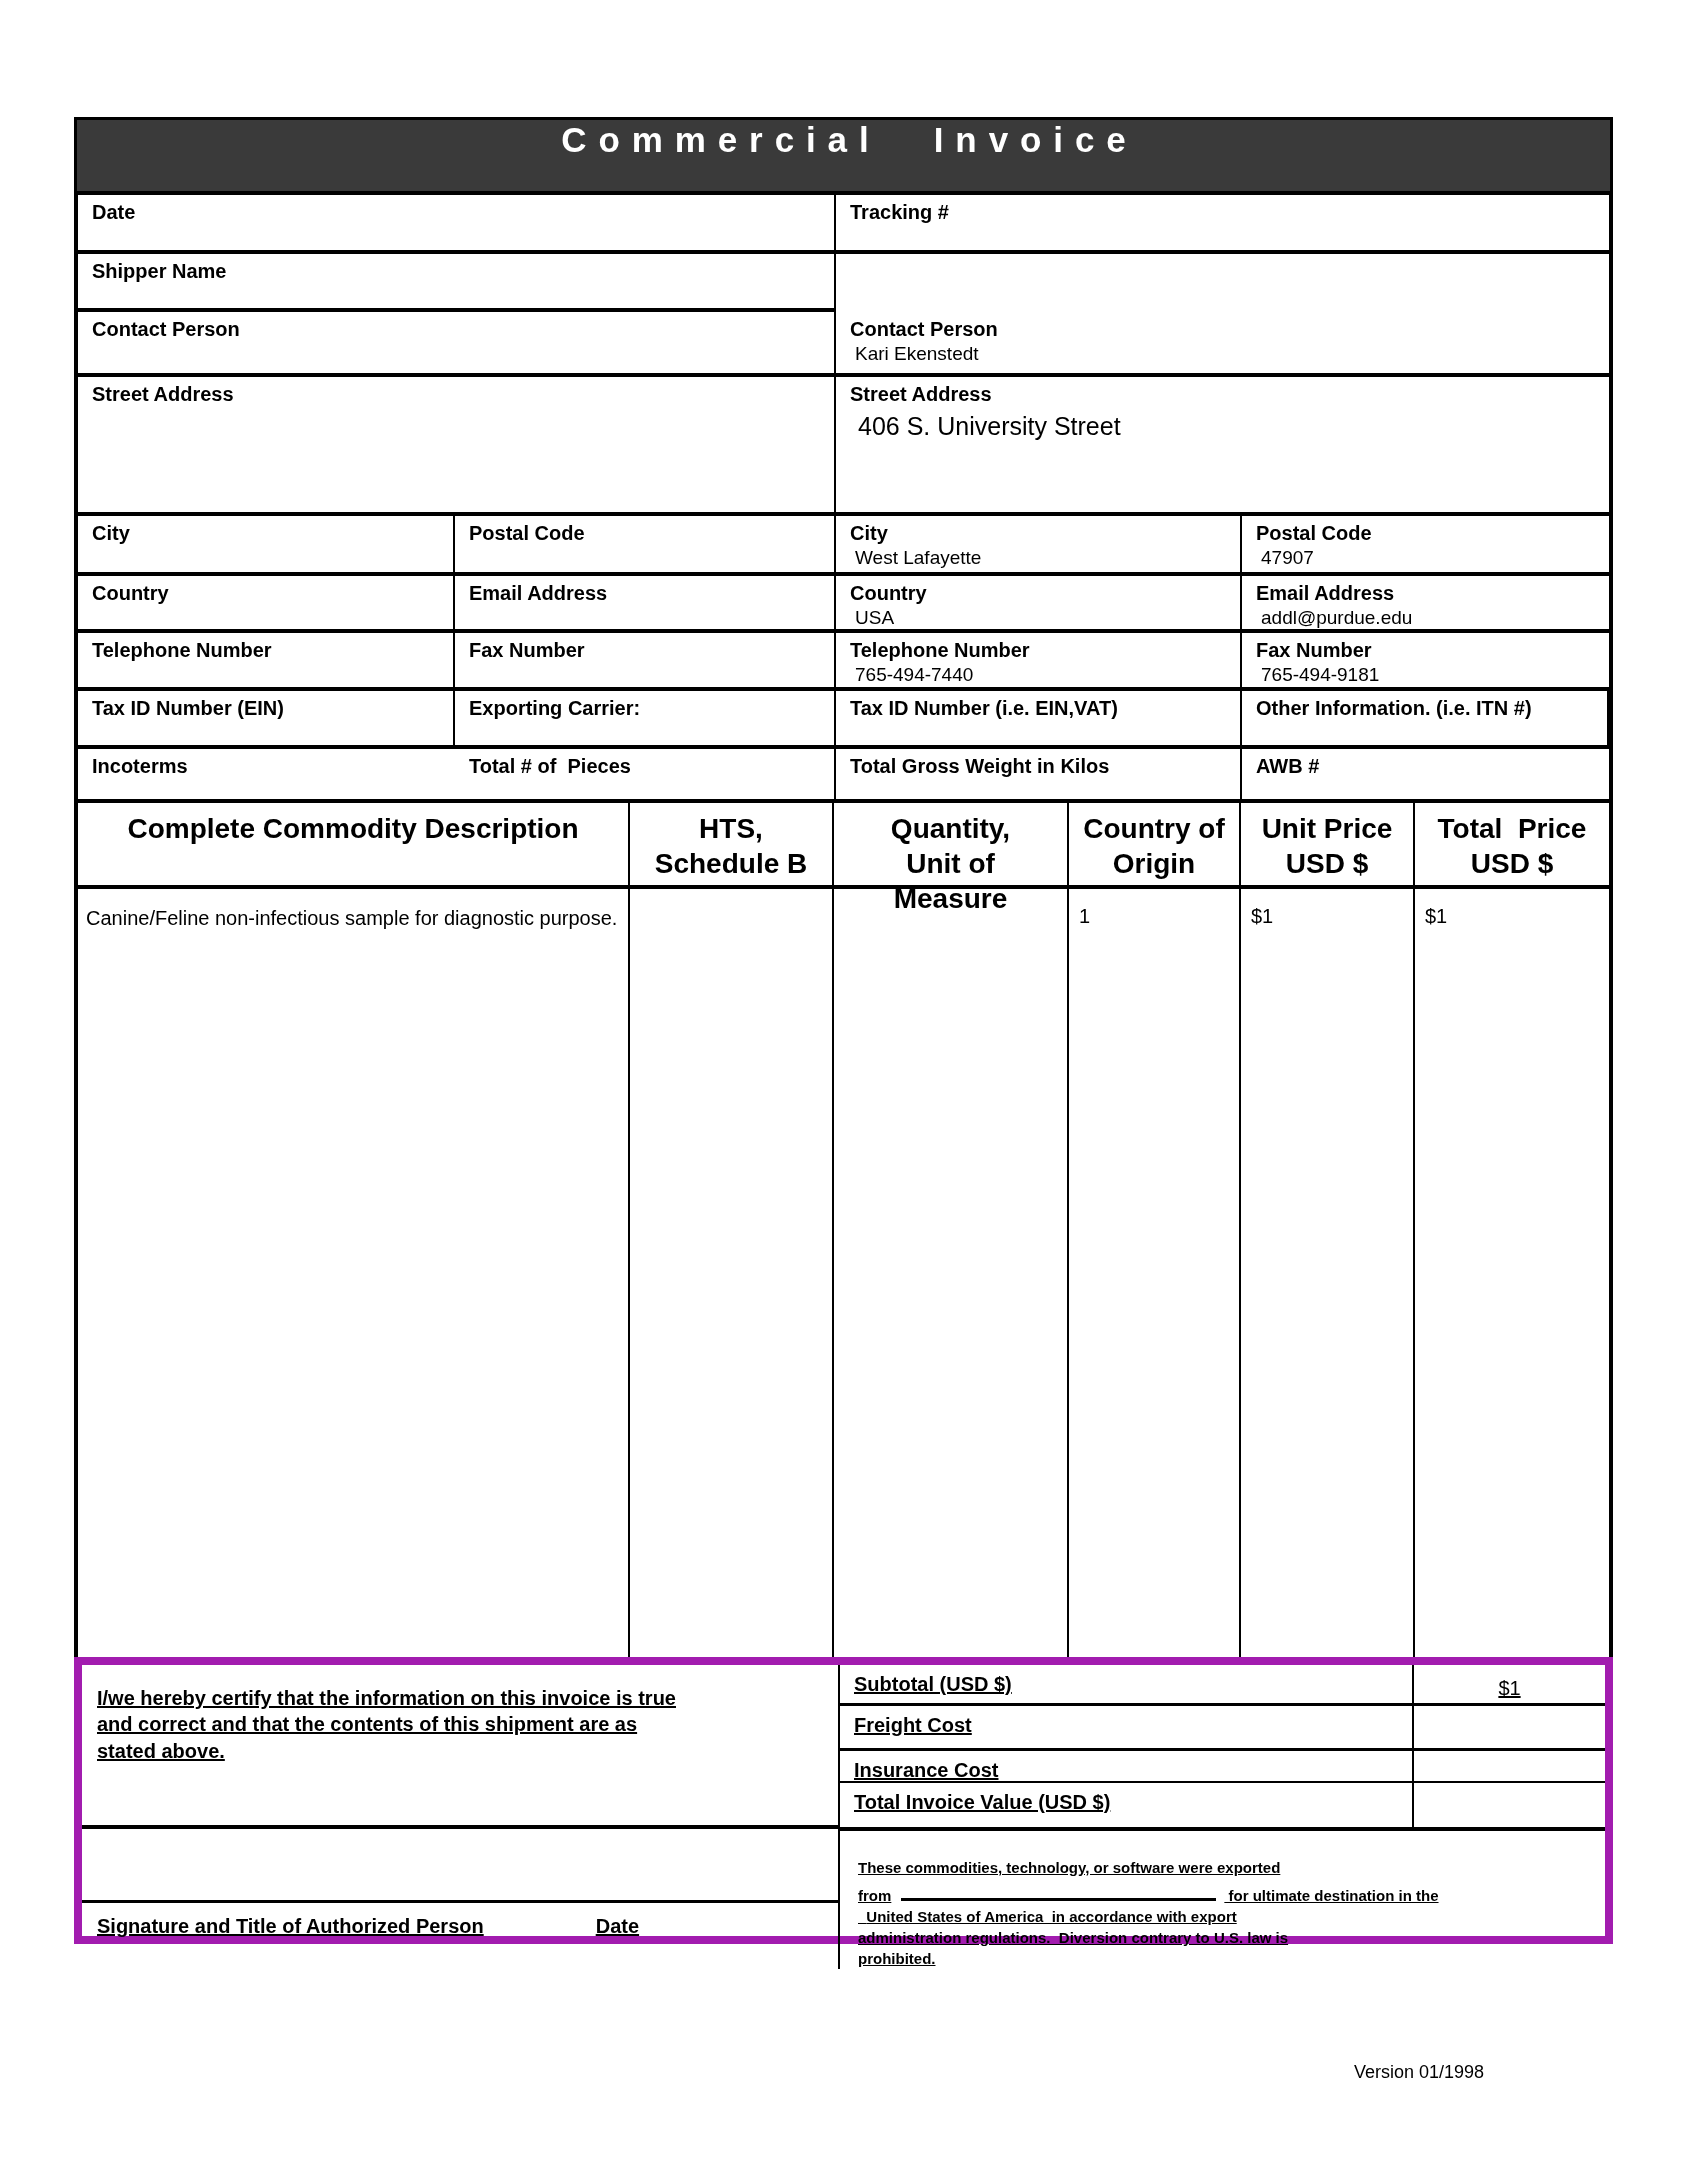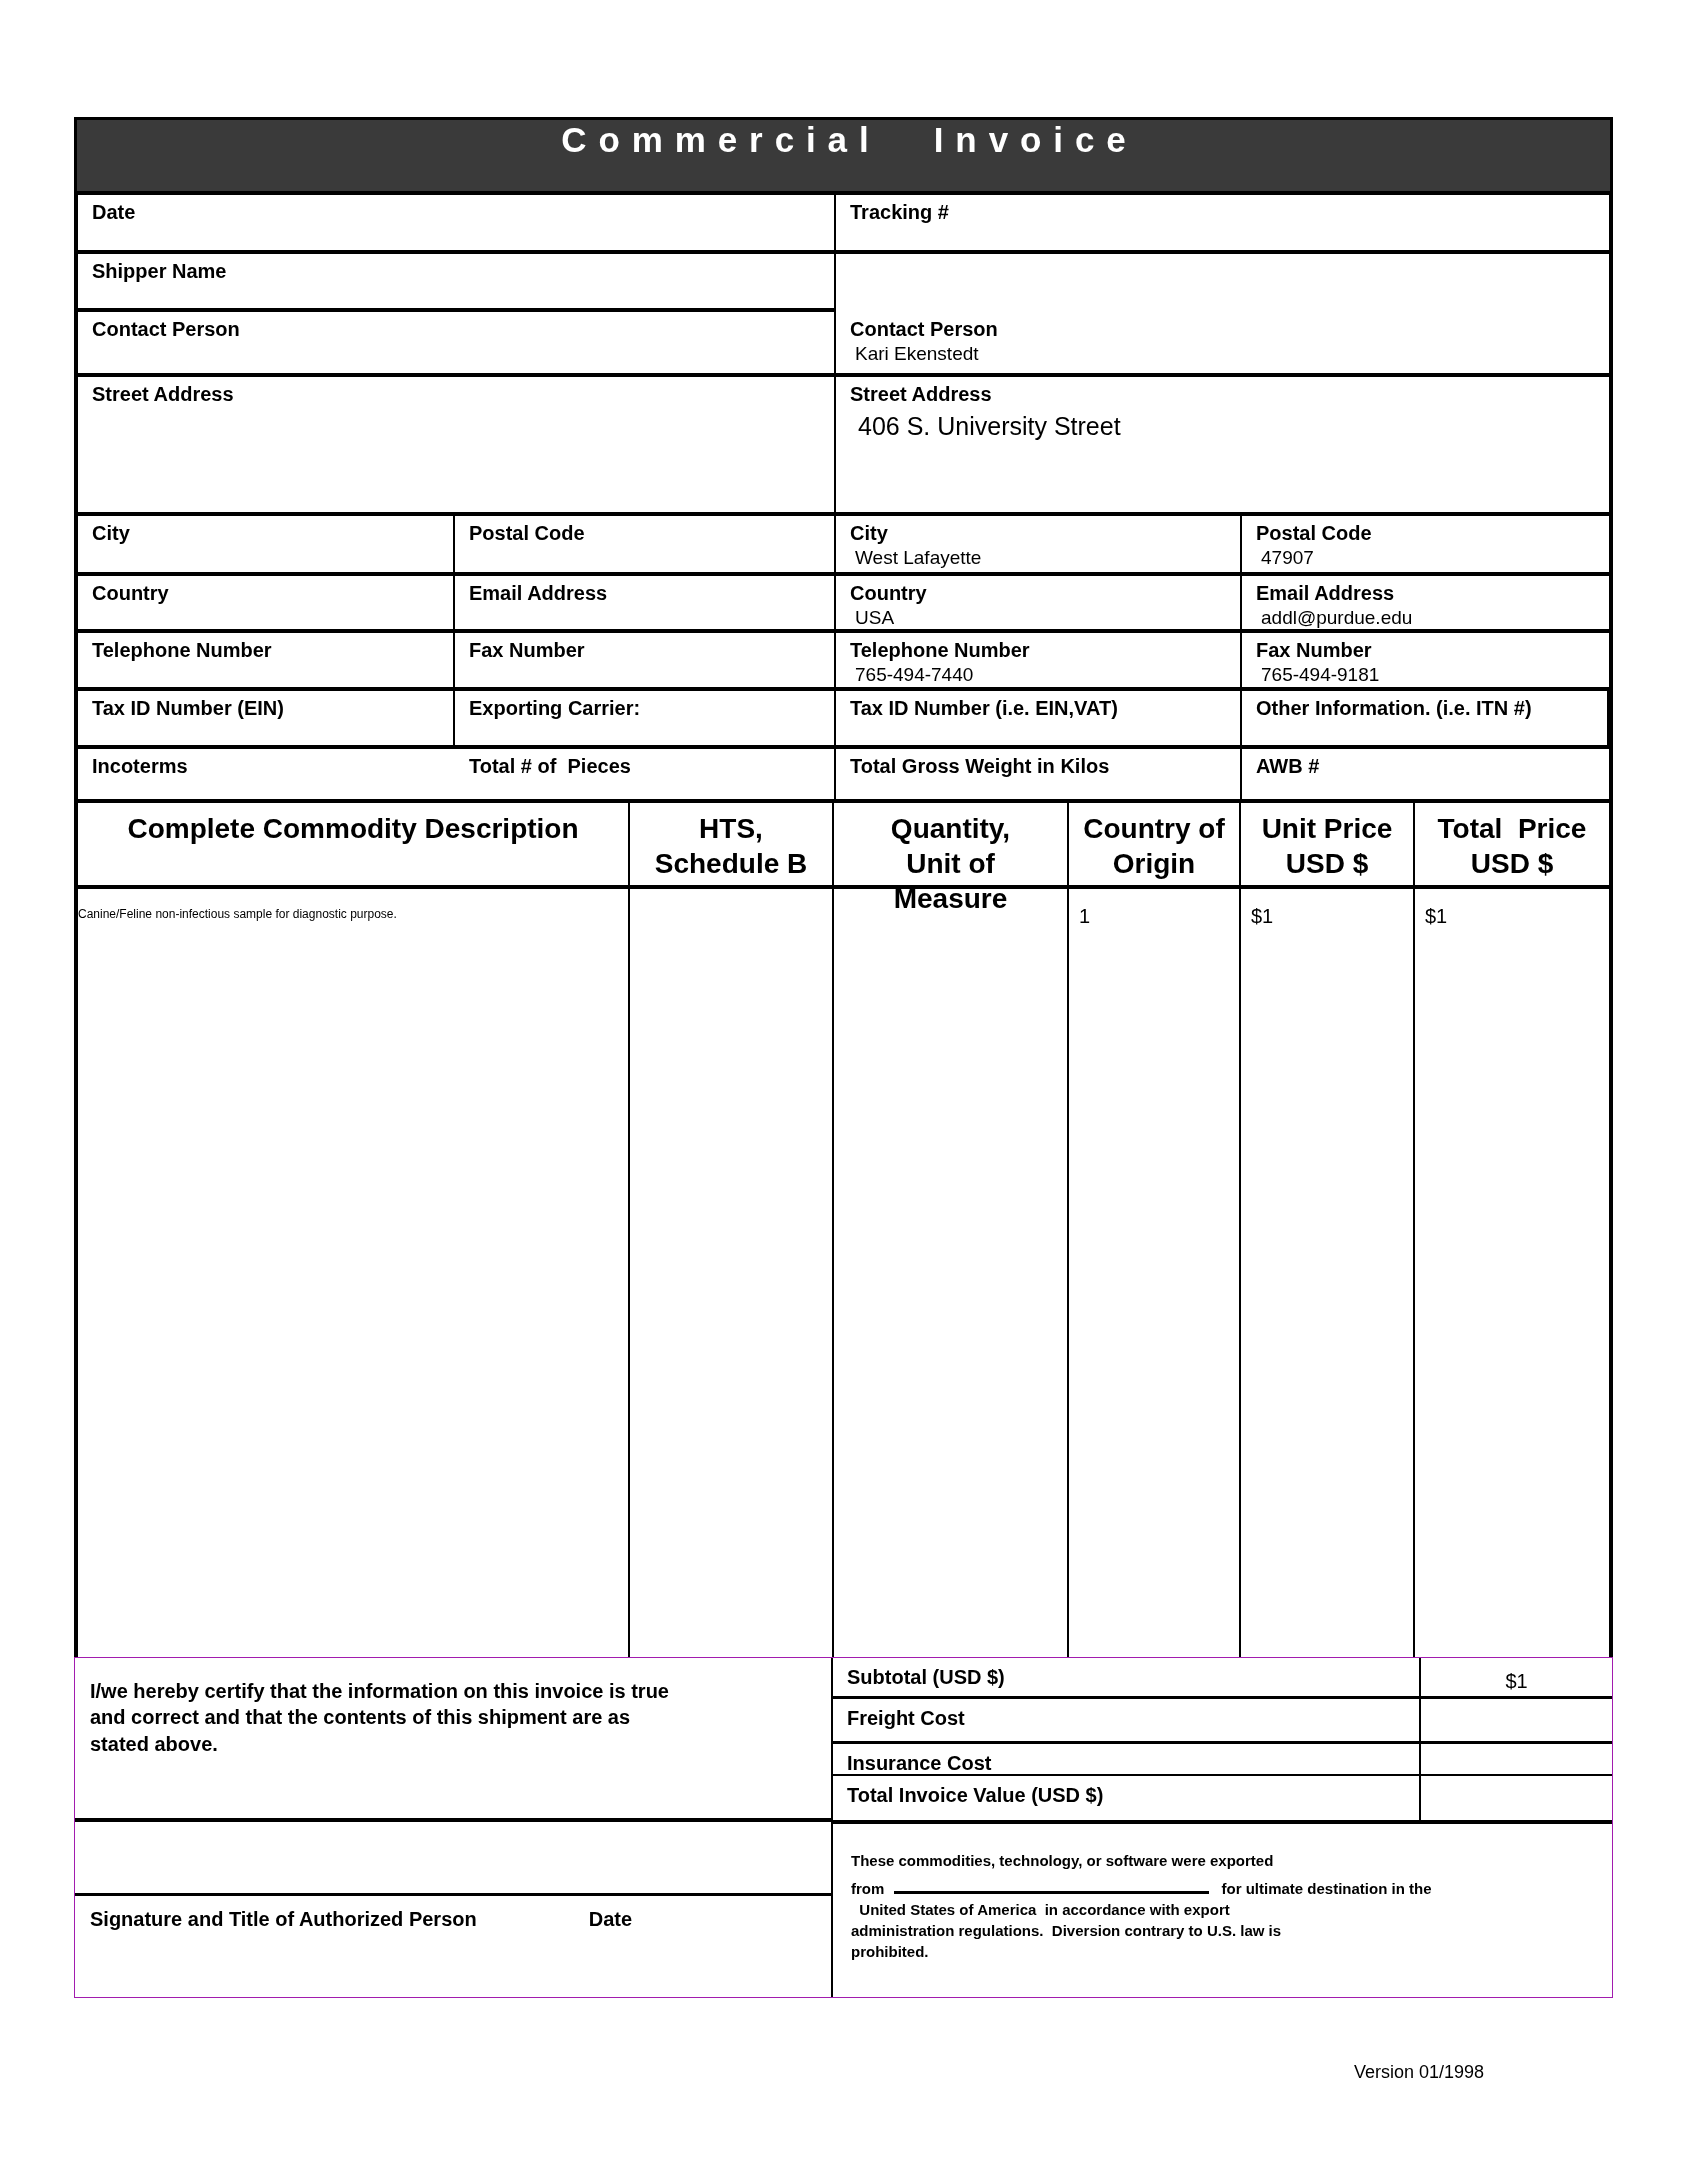--- a/index.html
+++ b/index.html
@@ -28,25 +28,25 @@
   .ctable{box-sizing:border-box;display:grid;width:1539px;
     grid-template-columns:552px 204px 235px 172px 174px 1fr;
     grid-template-rows:86px 768px;
     border:4px solid #000;border-top:none;border-bottom:none;}
   .hc{box-sizing:border-box;border-right:2px solid #000;border-bottom:4px solid #000;
       font-weight:bold;font-size:28px;line-height:1.25;text-align:center;
       padding-top:8px;white-space:pre-wrap;}
   .hc.nr{border-right:none;}
   .bc{box-sizing:border-box;border-right:2px solid #000;padding:16px 6px 0 10px;font-size:20px;}
   .bc.nr{border-right:none;}
-  .desc{font-size:12px;padding-top:18px;padding-left:0;}
-
-  
-  .bottom{box-sizing:border-box;display:grid;width:1539px;height:341px;
-    grid-template-columns:758px 1fr;border:1px solid #a21caf;}
+  .desc{font-size:20px;padding-top:18px;padding-left:8px;}
+
+  
+  .bottom{box-sizing:border-box;display:grid;width:1539px;height:287px;
+    grid-template-columns:758px 1fr;border:8px solid #a21caf;text-decoration:underline;}
   .bleft{display:grid;grid-template-rows:164px 74px 1fr;}
   .cert{box-sizing:border-box;border-right:2px solid #000;border-bottom:4px solid #000;
     font-weight:bold;font-size:20px;line-height:1.32;padding:20px 14px 0 15px;white-space:pre-wrap;}
   .sigspace{box-sizing:border-box;border-right:2px solid #000;border-bottom:3px solid #000;}
   .sigrow{box-sizing:border-box;border-right:2px solid #000;display:flex;gap:112px;
     font-weight:bold;font-size:20px;padding:12px 0 0 15px;}
   .bright{display:grid;grid-template-columns:1fr 191px;grid-template-rows:41px 45px 32px 48px 1fr;}
   .tlabel{box-sizing:border-box;border-right:2px solid #000;font-weight:bold;font-size:20px;padding:8px 0 0 14px;}
   .tval{box-sizing:border-box;font-size:20px;text-align:center;padding-top:12px;}
   .b3{border-bottom:3px solid #000;} .b2{border-bottom:2px solid #000;} .b4{border-bottom:4px solid #000;}

